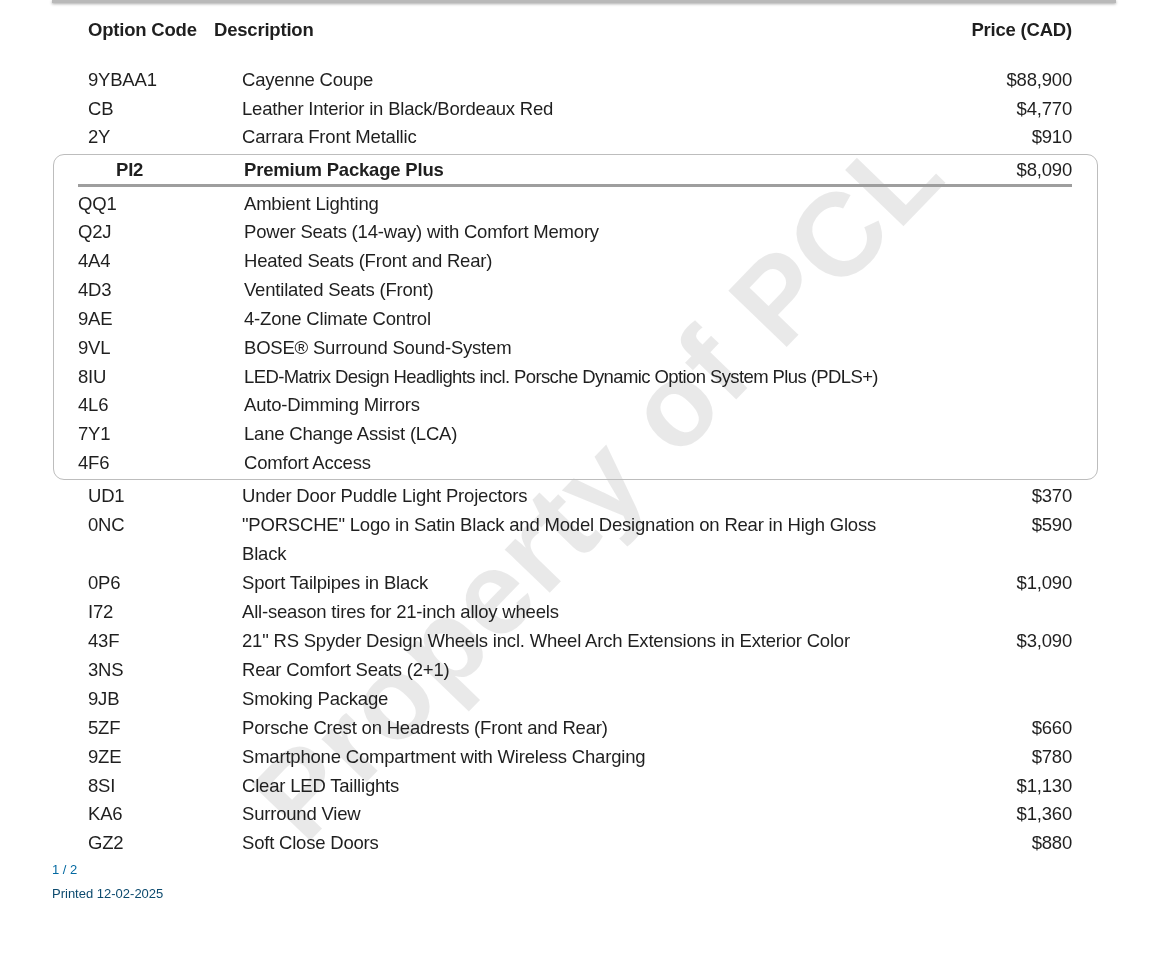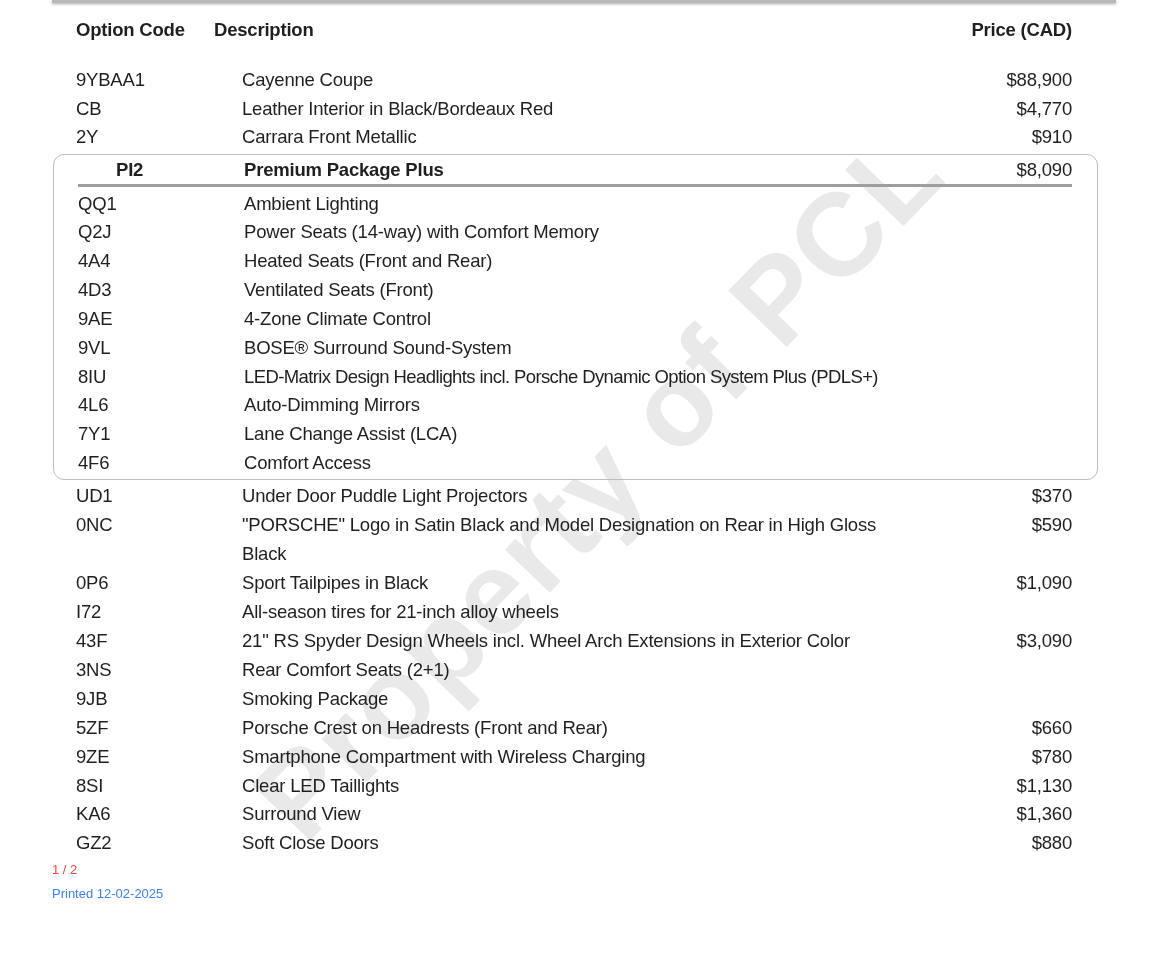--- a/index.html
+++ b/index.html
@@ -12,39 +12,39 @@
       background: #b9b9b9; box-shadow: 0 1px 3px rgba(0,0,0,0.35);
     }
     .watermark {
       position: absolute; left: 150px; top: 455px; width: 820px;
       font-family: "Liberation Sans", sans-serif; font-weight: bold; font-size: 118px;
       color: rgba(0,0,0,0.085); transform: rotate(-46deg); transform-origin: center;
       white-space: nowrap; text-align: center; pointer-events: none; z-index: 0; letter-spacing: 2px;
     }
     .sheet { position: absolute; left: 0; top: 0; width: 1157px; z-index: 1; }
     .row { position: absolute; left: 0; width: 1157px; font-size: 18.5px; line-height: 28px; letter-spacing: -0.2px; }
-    .code { position: absolute; left: 76px; }
+    .code { position: absolute; left: 88px; }
     .desc { position: absolute; left: 242px; width: 660px; }
     .price { position: absolute; right: 85px; text-align: center; }
     .header { top: 16px; font-weight: bold; font-size: 18.5px; }
     .header .desc { left: 214px; }
     .pkg-box {
       position: absolute; left: 53px; top: 154px; width: 1043px; height: 324px;
       border: 1px solid #bdbdbd; border-radius: 11px; z-index: 1;
     }
     .pkg-rule {
       position: absolute; left: 78px; top: 184px; width: 994px; height: 3px; background: #9e9e9e; z-index: 1;
     }
     .pkg-head { font-weight: bold; }
     .pkg-head .code { left: 78px; margin-left: 38px; }
     .pkg-row .code { left: 78px; }
     .pkg-row .desc { left: 244px; }
     .pkg-head .desc { left: 244px; }
-    .footer-page { position: absolute; left: 52px; top: 862px; font-size: 13px; color: #ef4444; z-index: 1; }
-    .footer-printed { position: absolute; left: 52px; top: 886px; font-size: 13px; color: #3b82f6; z-index: 1; }
+    .footer-page { position: absolute; left: 52px; top: 862px; font-size: 13px; color: #0369a1; z-index: 1; }
+    .footer-printed { position: absolute; left: 52px; top: 886px; font-size: 13px; color: #0c4a6e; z-index: 1; }
   </style>
 </head>
 <body>
 
 <div class="topbar"></div>
 <div class="watermark">Property of PCL</div>
 
 <div class="sheet">
 
   <div class="row header">

